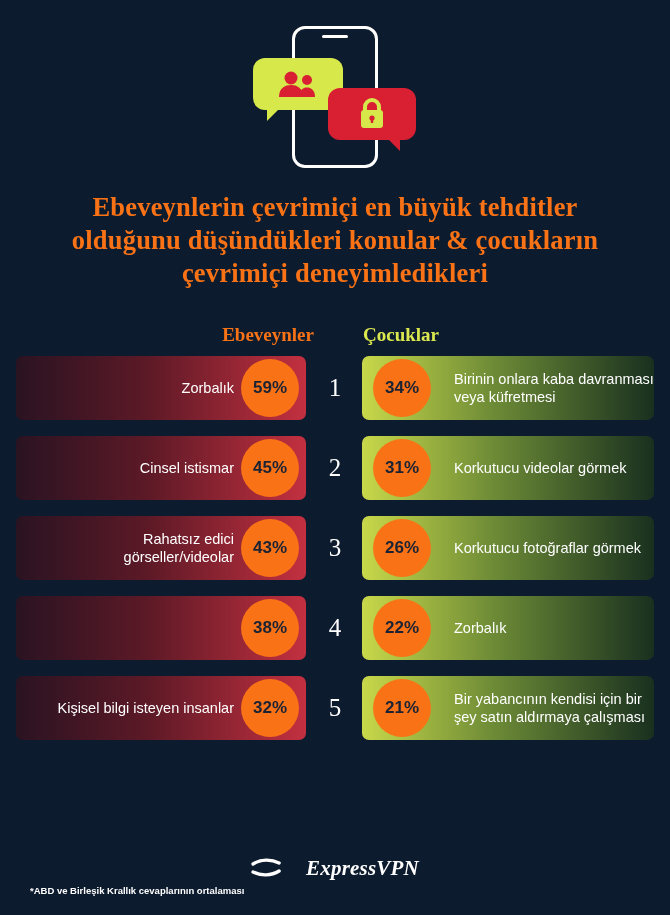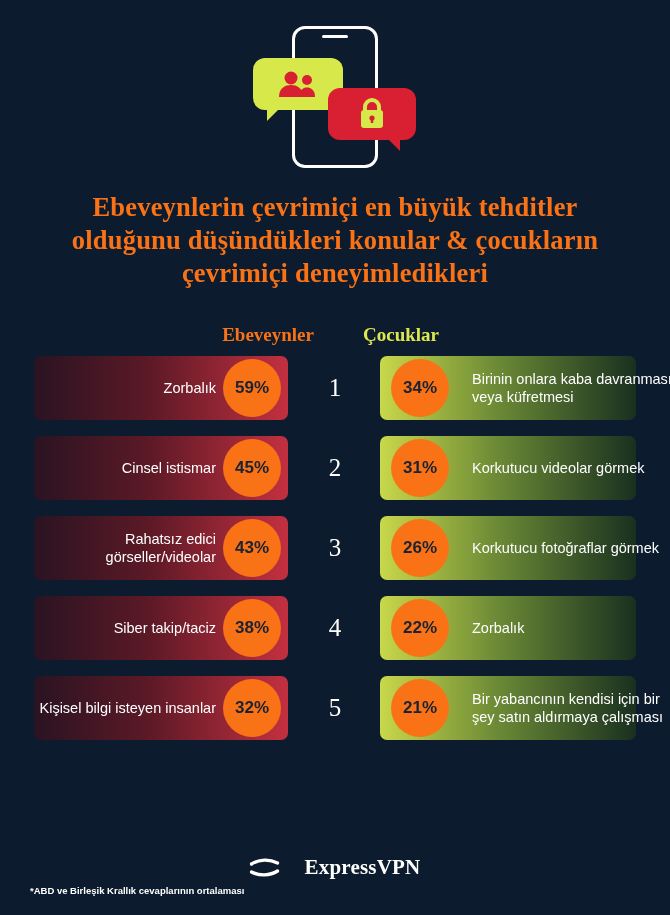--- a/index.html
+++ b/index.html
@@ -121,21 +121,21 @@
     color: #f97316;
   }
   .col-head.kids {
     left: 363px;
     color: #dbe84f;
   }
 
   
   .rows {
     position: relative;
-    padding: 0 34px;
+    padding: 0 16px;
     text-decoration: underline;
   }
   .row {
     position: relative;
     height: 64px;
     margin-bottom: 16px;
   }
   .bar {
     position: absolute;
     top: 0;
@@ -217,21 +217,23 @@
     line-height: 12px;
     font-weight: bold;
     margin-top: 32px;
   }
   .brand {
     position: absolute;
     left: 50%;
     top: 12px;
     transform: translateX(-50%);
     display: flex;
+    align-items: center;
     gap: 25px;
+    font-style: italic;
   }
   .brand-mark {
     width: 30px;
     height: 26px;
     position: relative;
   }
   .brand-name {
     color: #ffffff;
     font-family: "Liberation Serif", serif;
     font-size: 21px;
@@ -300,21 +302,20 @@
     <div class="bar-label label-left">Rahatsız edici görseller/videolar</div>
     <div class="circle circle-left">43%</div>
     <div class="rank">3</div>
     <div class="bar bar-right"></div>
     <div class="circle circle-right">26%</div>
     <div class="bar-label label-right">Korkutucu fotoğraflar görmek</div>
   </div>
 
   <div class="row">
     <div class="bar bar-left"></div>
-    <div class="bar-label label-left">Siber takip/taciz</div>
     <div class="circle circle-left">38%</div>
     <div class="rank">4</div>
     <div class="bar bar-right"></div>
     <div class="circle circle-right">22%</div>
     <div class="bar-label label-right">Zorbalık</div>
   </div>
 
   <div class="row">
     <div class="bar bar-left"></div>
     <div class="bar-label label-left">Kişisel bilgi isteyen insanlar</div>

